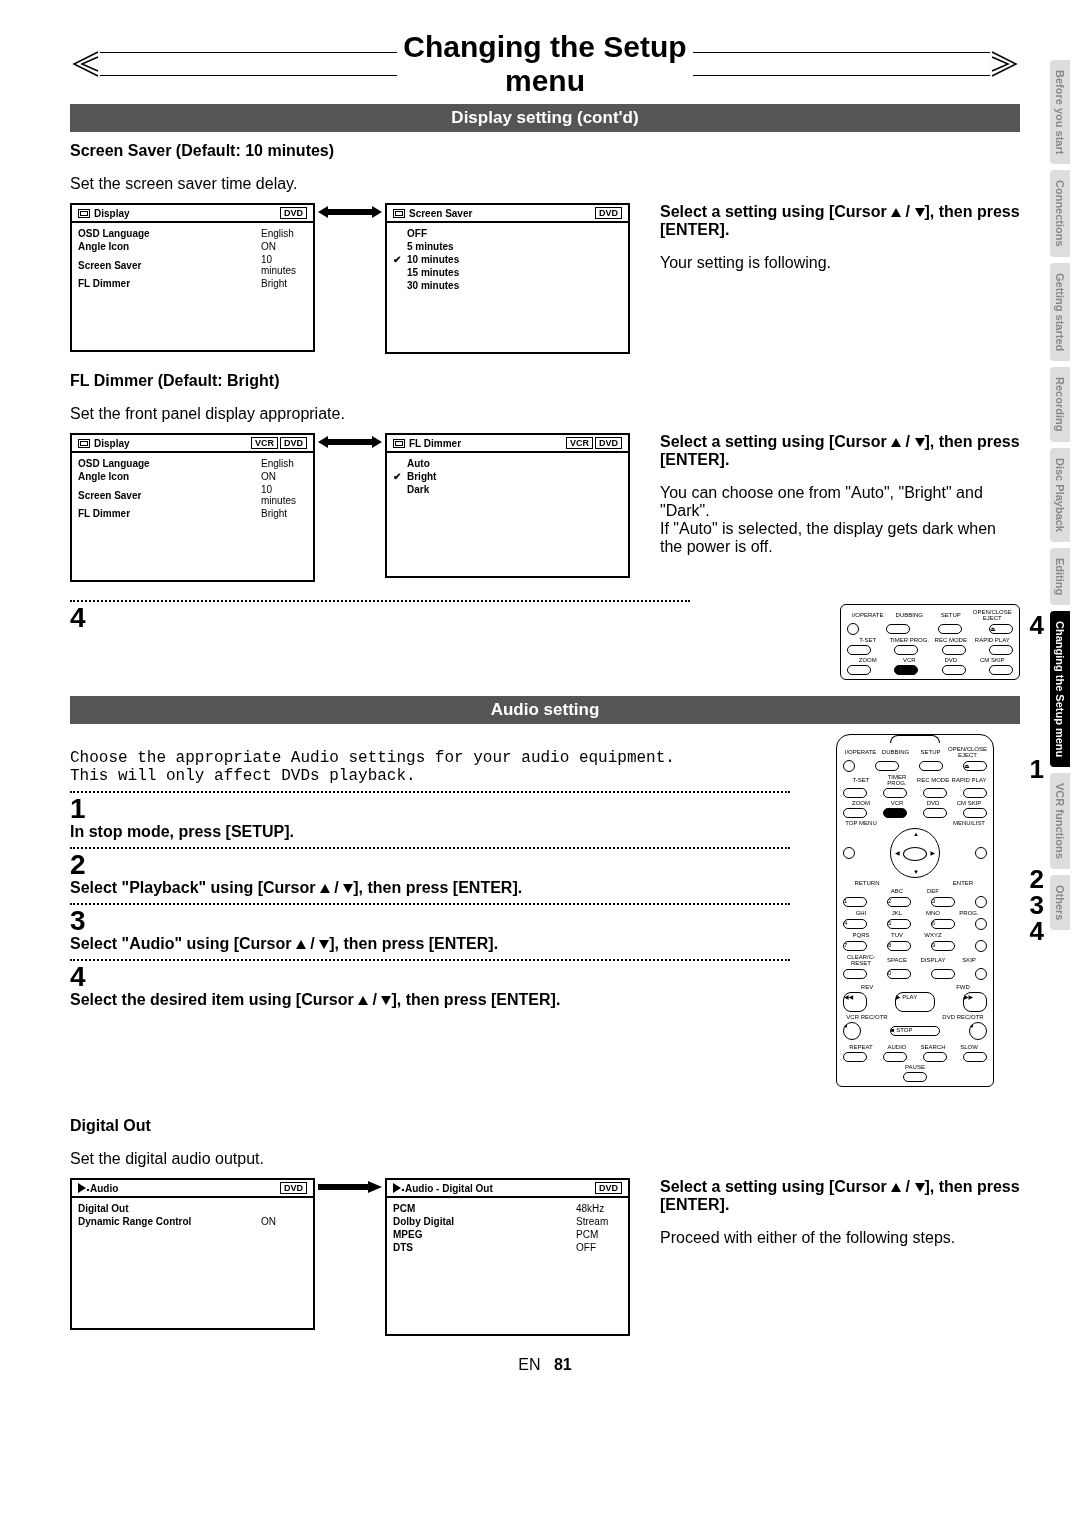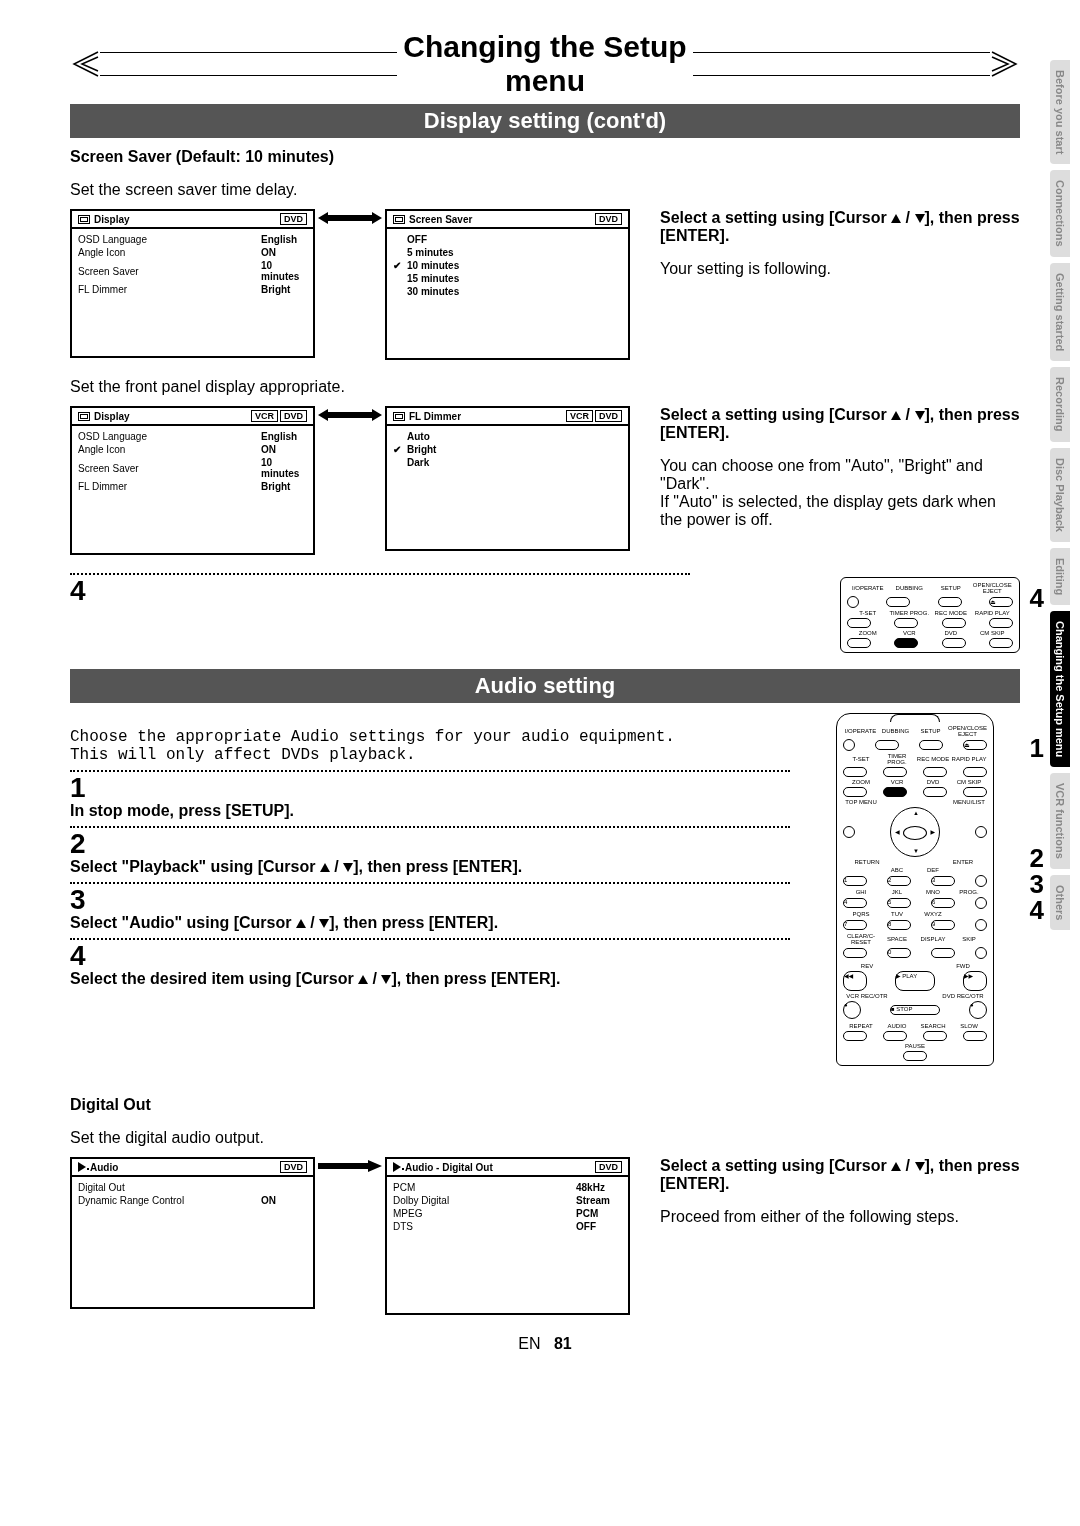--- a/index.html
+++ b/index.html
@@ -1,36 +1,36 @@
 <!DOCTYPE html>
 <html><head>
 <meta charset="utf-8">
 <style>
   * { box-sizing: border-box; margin: 0; padding: 0; }
   body { font-family: "Helvetica Neue", Arial, sans-serif; background: #fff; color: #000; width: 1080px; }
   .page { padding: 30px 60px 30px 70px; position: relative; }
   .title-bar { display: flex; align-items: center; margin-bottom: 6px; }
   .title-text { flex: 1; text-align: center; font-size: 30px; font-weight: bold; }
   .title-lines { flex: 1; height: 24px; border-top: 1px solid #000; border-bottom: 1px solid #000; }
-  .section-banner { background: #555; color: #fff; text-align: center; font-size: 22px; font-weight: bold; padding: 4px 0; margin-bottom: 10px; }
+  .section-banner { background: #555; color: #fff; text-align: center; font-size: 17px; font-weight: bold; padding: 4px 0; margin-bottom: 10px; }
   .body-h { font-weight: bold; font-size: 16px; }
   .body-p { font-size: 16px; margin-top: 15px; }
   .row { display: flex; align-items: flex-start; margin-bottom: 18px; }
   .box { border: 2px solid #000; width: 245px; font-size: 10px; background: #fff; }
   .box-head { display: flex; align-items: center; padding: 2px 6px; border-bottom: 2px solid #000; font-weight: bold; }
   .box-head .icon { width: 12px; height: 9px; border: 1px solid #000; margin-right: 4px; display: inline-block; position: relative; }
   .box-head .icon::after { content: ""; position: absolute; top: 1px; left: 1px; right: 1px; bottom: 1px; border: 1px solid #000; }
   .box-head .icon.play { border: none; width: 0; height: 0; border-left: 8px solid #000; border-top: 5px solid transparent; border-bottom: 5px solid transparent; }
   .box-head .spacer { flex: 1; }
   .box-head .tag { border: 1px solid #000; padding: 0 3px; margin-left: 2px; font-size: 9px; }
   .box-body { padding: 4px 6px 60px 6px; }
   .box-body.short { padding-bottom: 100px; }
   .box-row { display: flex; padding: 1px 0; align-items: center; }
-  .box-row .k { flex: 1; font-weight: normal; }
-  .box-row .v { font-weight: bold; width: 70px; padding-left: 24px; }
+  .box-row .k { flex: 1; font-weight: bold; }
+  .box-row .v { font-weight: normal; width: 70px; padding-left: 24px; }
   .box-row .chk { width: 14px; text-align: left; font-weight: bold; }
   .box-row .opt { font-weight: bold; }
   .arrow { width: 70px; display: flex; align-items: center; justify-content: center; }
   .arrow svg { width: 64px; height: 18px; }
   .rightcol { flex: 1; padding-left: 30px; font-size: 16px; }
   .dots { border-bottom: 2px dotted #000; height: 1px; margin: 6px 0 2px 0; }
   .stepnum { font-size: 28px; font-weight: bold; line-height: 1; }
   .side-tabs { position: absolute; right: 10px; top: 60px; display: flex; flex-direction: column; gap: 6px; }
   .side-tab { background: #ddd; color: #888; writing-mode: vertical-rl; padding: 10px 4px; font-size: 11px; font-weight: bold; border-radius: 4px 0 0 4px; text-align: center; }
   .side-tab.active { background: #000; color: #fff; }
@@ -146,20 +146,21 @@
             <span class="opt">30 minutes</span>
           </div>
       </div>
     </div>
     <div class="rightcol">
       <div class="body-h"><span>Select a setting using [Cursor </span><span class="tri-up"></span><span> / </span><span class="tri-dn"></span><span>], then press [ENTER].</span></div>
       <div class="body-p">Your setting is following.</div>
     </div>
   </div>
 
+  <div class="body-h">FL Dimmer (Default: Bright)</div>
   <div class="body-p">Set the front panel display appropriate.</div>
   <div class="row" style="margin-top:10px;">
     <div class="box">
       <div class="box-head">
           <span class="icon"></span>
           <span>Display</span>
           <span class="spacer"></span>
           <span class="tag">VCR</span>
           <span class="tag">DVD</span>
         </div>
@@ -489,21 +490,21 @@
               <span class="v">PCM</span>
             </div>
           <div class="box-row">
               <span class="k">DTS</span>
               <span class="v">OFF</span>
             </div>
         </div>
       </div>
       <div class="rightcol">
         <div class="body-h"><span>Select a setting using [Cursor </span><span class="tri-up"></span><span> / </span><span class="tri-dn"></span><span>], then press [ENTER].</span></div>
-        <div class="body-p">Proceed from either of the following steps.</div>
+        <div class="body-p">Proceed with either of the following steps.</div>
       </div>
     </div>
   </div>
 
   <div class="pagenum">
     <span>EN</span>&nbsp;&nbsp;&nbsp;<span style="font-weight:bold;">81</span>
   </div>
 
 </div>
 

